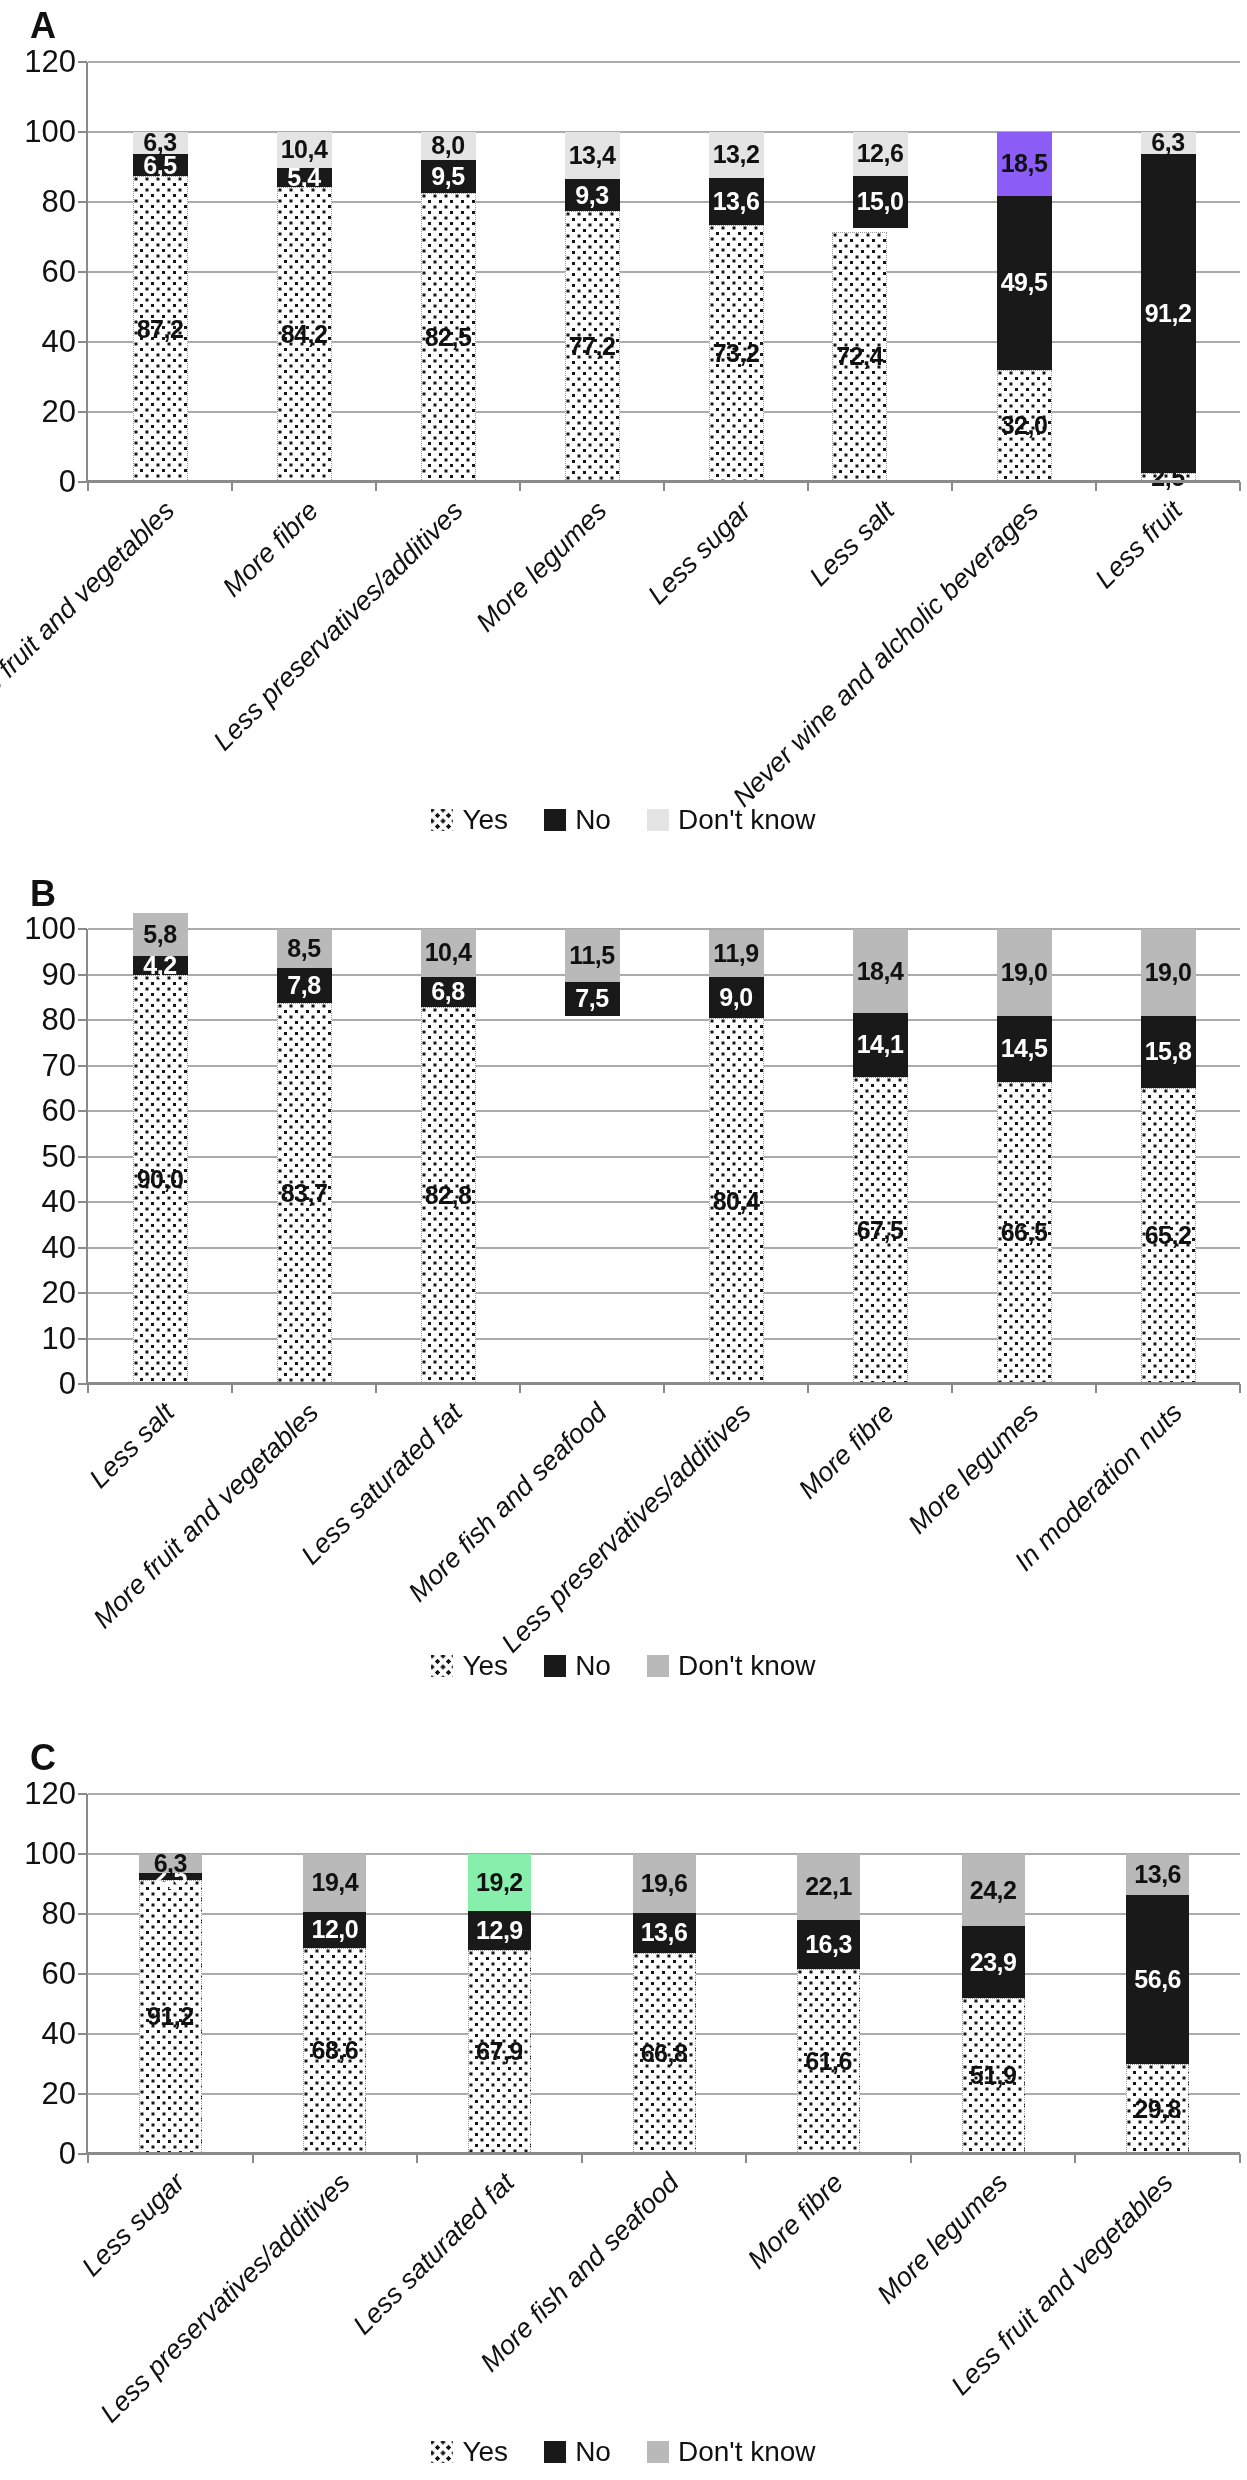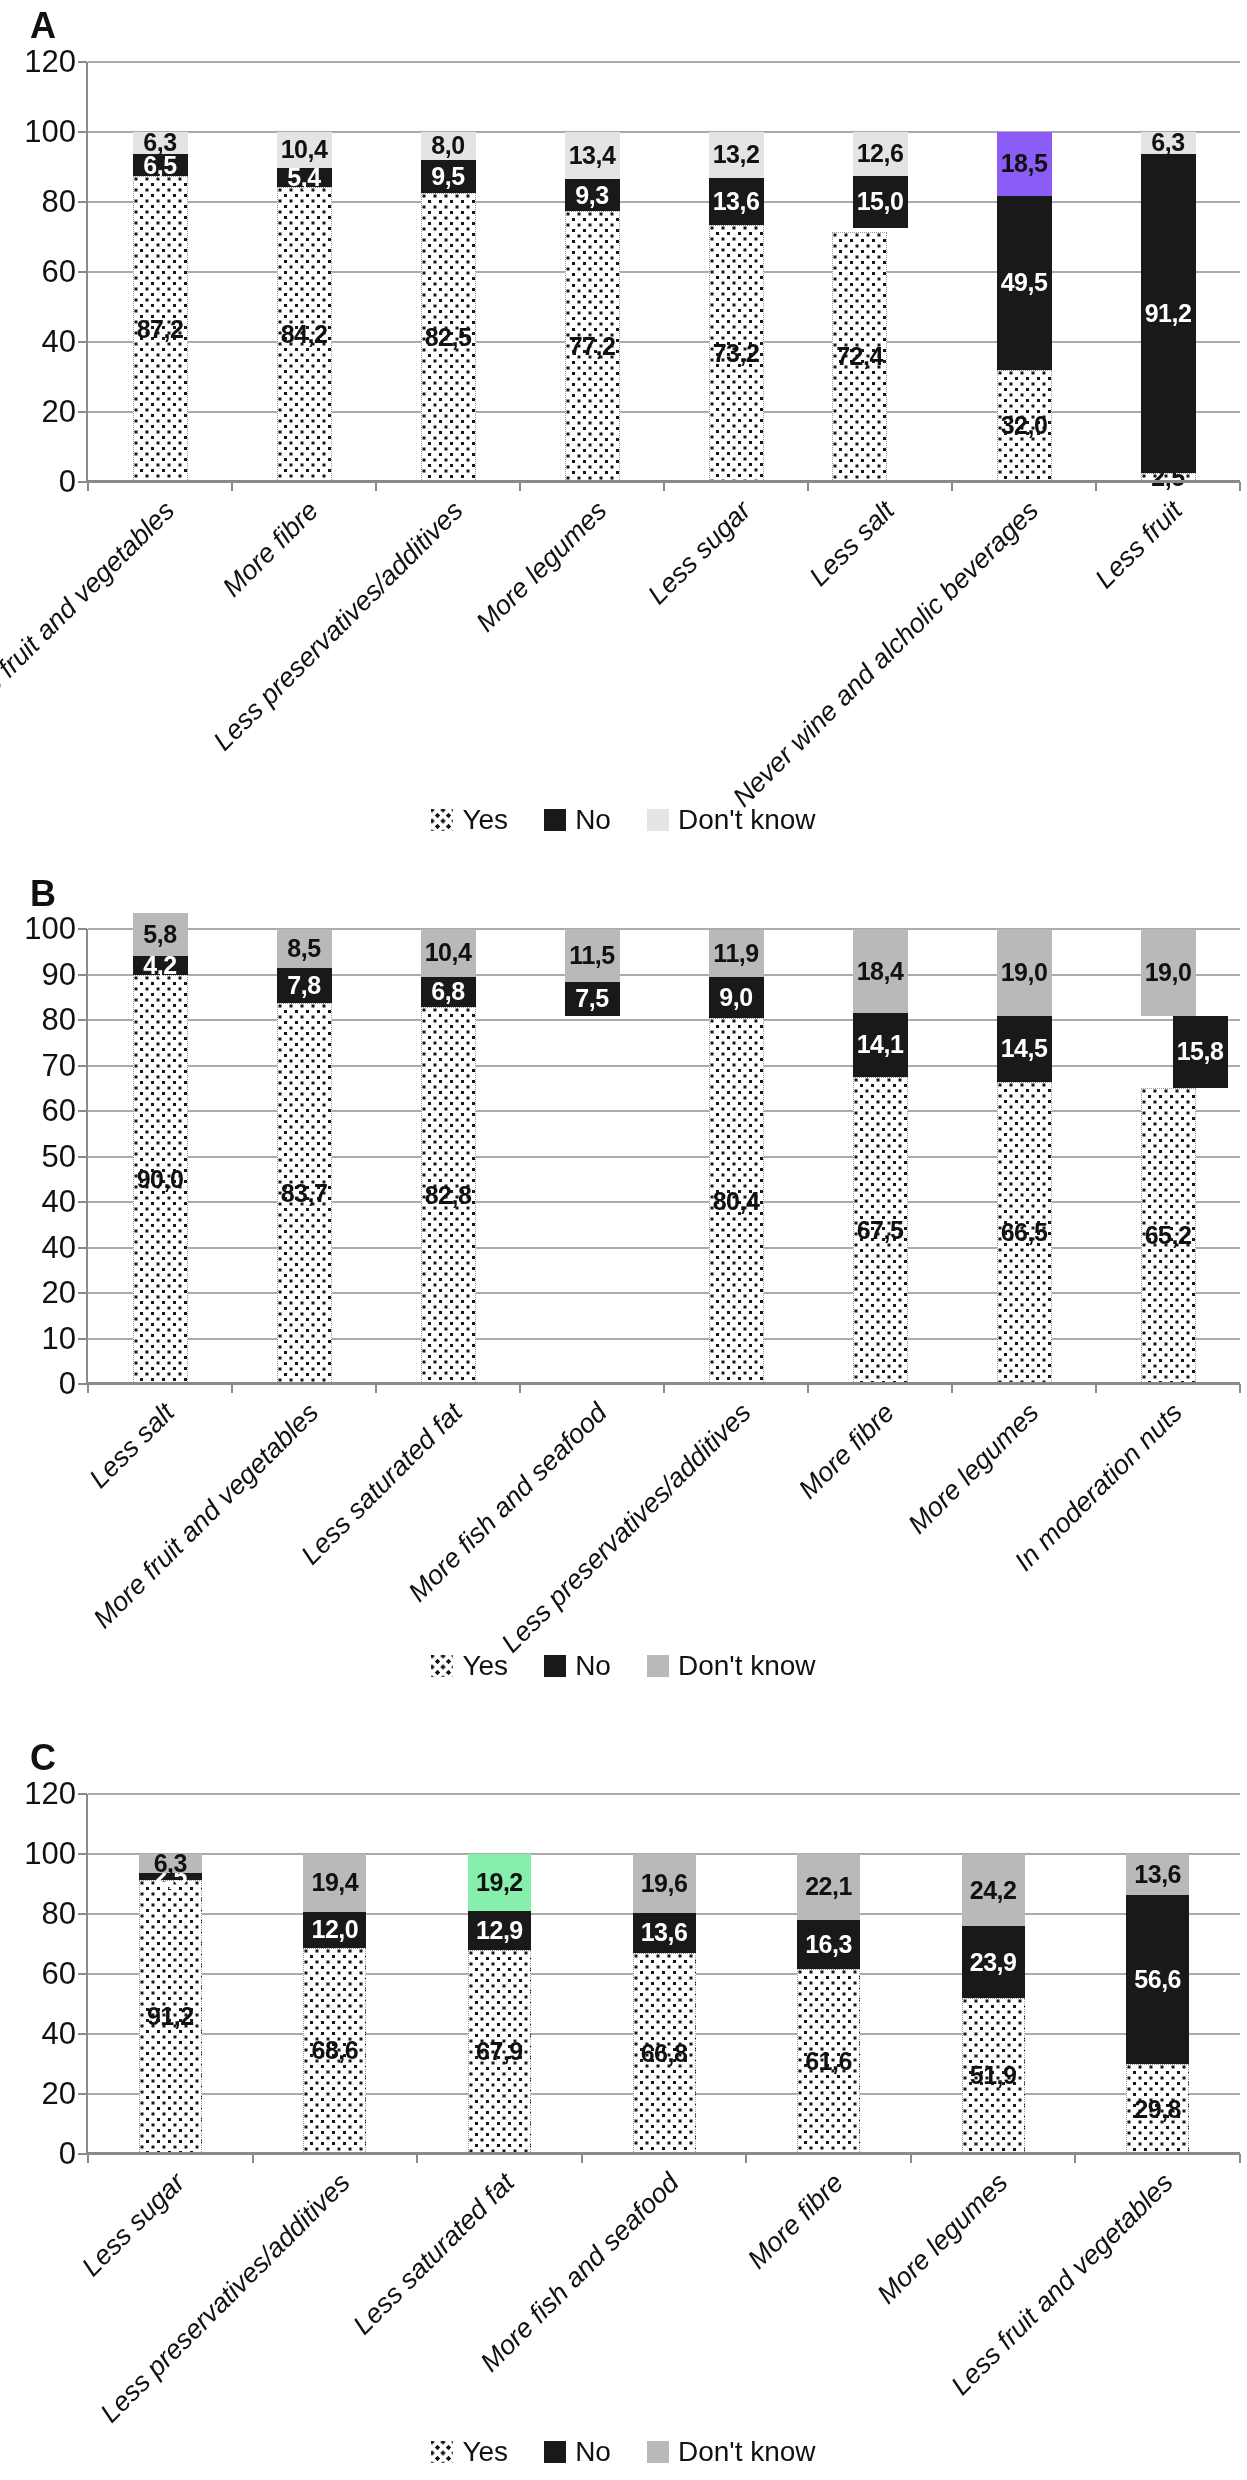--- a/index.html
+++ b/index.html
@@ -262,21 +262,21 @@
           </div>
           <div class="seg seg-no" style="left: 908.5px; width: 55px; bottom: 302.575px; height: 65.975px;">
             <span class="segval">14,5</span>
           </div>
           <div class="seg seg-dk" style="left: 908.5px; width: 55px; bottom: 368.55px; height: 86.45px; background: rgb(185, 185, 185);">
             <span class="segval">19,0</span>
           </div>
           <div class="seg seg-yes" style="left: 1052.5px; width: 55px; bottom: 0px; height: 296.66px;">
             <span class="segval">65,2</span>
           </div>
-          <div class="seg seg-no" style="left: 1052.5px; width: 55px; bottom: 296.66px; height: 71.89px; margin-left: 32px;">
+          <div class="seg seg-no" style="left: 1052.5px; width: 55px; bottom: 296.66px; height: 71.89px;">
             <span class="segval">15,8</span>
           </div>
           <div class="seg seg-dk" style="left: 1052.5px; width: 55px; bottom: 368.55px; height: 86.45px; background: rgb(185, 185, 185);">
             <span class="segval">19,0</span>
           </div>
         </div>
         <div class="ytick" style="top: 439px;">0</div>
         <div class="ystub" style="top: 454px;"></div>
         <div class="ytick" style="top: 393.5px;">10</div>
         <div class="ystub" style="top: 408.5px;"></div>

